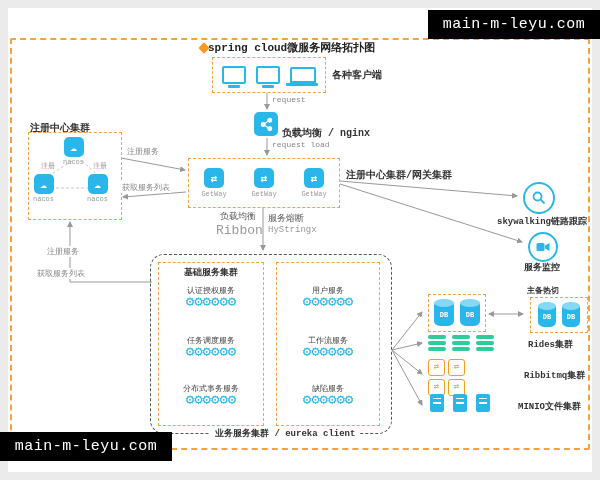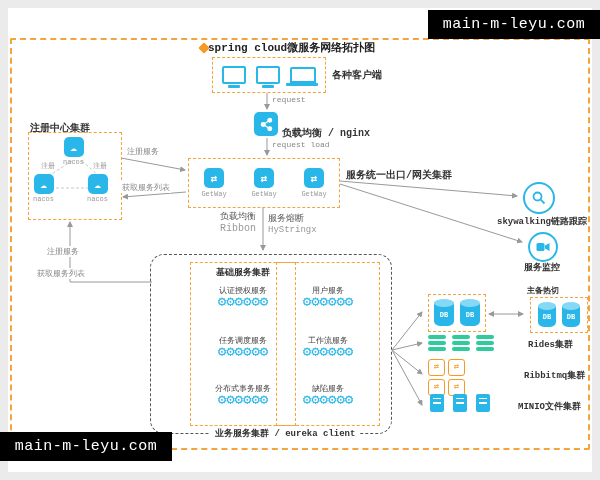--- a/index.html
+++ b/index.html
@@ -128,25 +128,25 @@
     </div>
     <div class="gw-item">
       <span class="sq" style="width:20px;height:20px;font-size:11px;font-weight:bold;">⇄</span>
       <span class="tiny">GetWay</span>
     </div>
     <div class="gw-item">
       <span class="sq" style="width:20px;height:20px;font-size:11px;font-weight:bold;">⇄</span>
       <span class="tiny">GetWay</span>
     </div>
   </div>
-  <div class="abs blbl" style="left:346px;top:168px;">服务统一出口/网关集群</div>
+  <div class="abs blbl" style="left:346px;top:168px;">注册中心集群/网关集群</div>
 
   <div class="abs" style="left:216px;top:210px;width:44px;text-align:center;">
     <div style="font-size:9px;color:#555;">负载均衡</div>
-    <div style="font-size:10px;color:#999;">Ribbon</div>
+    <div style="font-size:13px;color:#999;">Ribbon</div>
   </div>
   <div class="abs" style="left:268px;top:212px;width:52px;text-align:left;">
     <div style="font-size:9px;color:#555;">服务熔断</div>
     <div style="font-size:9px;color:#999;">HyStringx</div>
   </div>
 
   <div class="abs blbl" style="left:30px;top:121px;">注册中心集群</div>
   <div class="abs dash-orange" style="left:28px;top:132px;width:92px;height:86px;"></div>
   <div class="abs nacos" style="left:63px;top:137px;">
     <span class="sq" style="width:20px;height:20px;font-size:11px;">☁</span>
@@ -164,21 +164,21 @@
   <div class="abs tiny whitebg" style="left:92px;top:161px;">注册</div>
 
   <div class="abs small whitebg" style="left:126px;top:146px;">注册服务</div>
   <div class="abs small whitebg" style="left:121px;top:182px;">获取服务列表</div>
 
   <div class="abs small whitebg" style="left:46px;top:246px;">注册服务</div>
   <div class="abs small whitebg" style="left:36px;top:268px;">获取服务列表</div>
 
   <div class="abs cluster-box" style="left:150px;top:254px;width:240px;height:178px;"></div>
 
-  <div class="abs inner-box" style="left:158px;top:262px;width:104px;height:162px;margin-left:32px;">
+  <div class="abs inner-box" style="left:158px;top:262px;width:104px;height:162px;">
     <div class="inner-title">基础服务集群</div>
     <div class="svc-label" style="top:22px;">认证授权服务</div>
     <div class="gears" style="top:33px;">⚙⚙⚙⚙⚙⚙</div>
     <div class="svc-label" style="top:72px;">任务调度服务</div>
     <div class="gears" style="top:83px;">⚙⚙⚙⚙⚙⚙</div>
     <div class="svc-label" style="top:120px;">分布式事务服务</div>
     <div class="gears" style="top:131px;">⚙⚙⚙⚙⚙⚙</div>
   </div>
 
   <div class="abs inner-box" style="left:276px;top:262px;width:102px;height:162px;">

